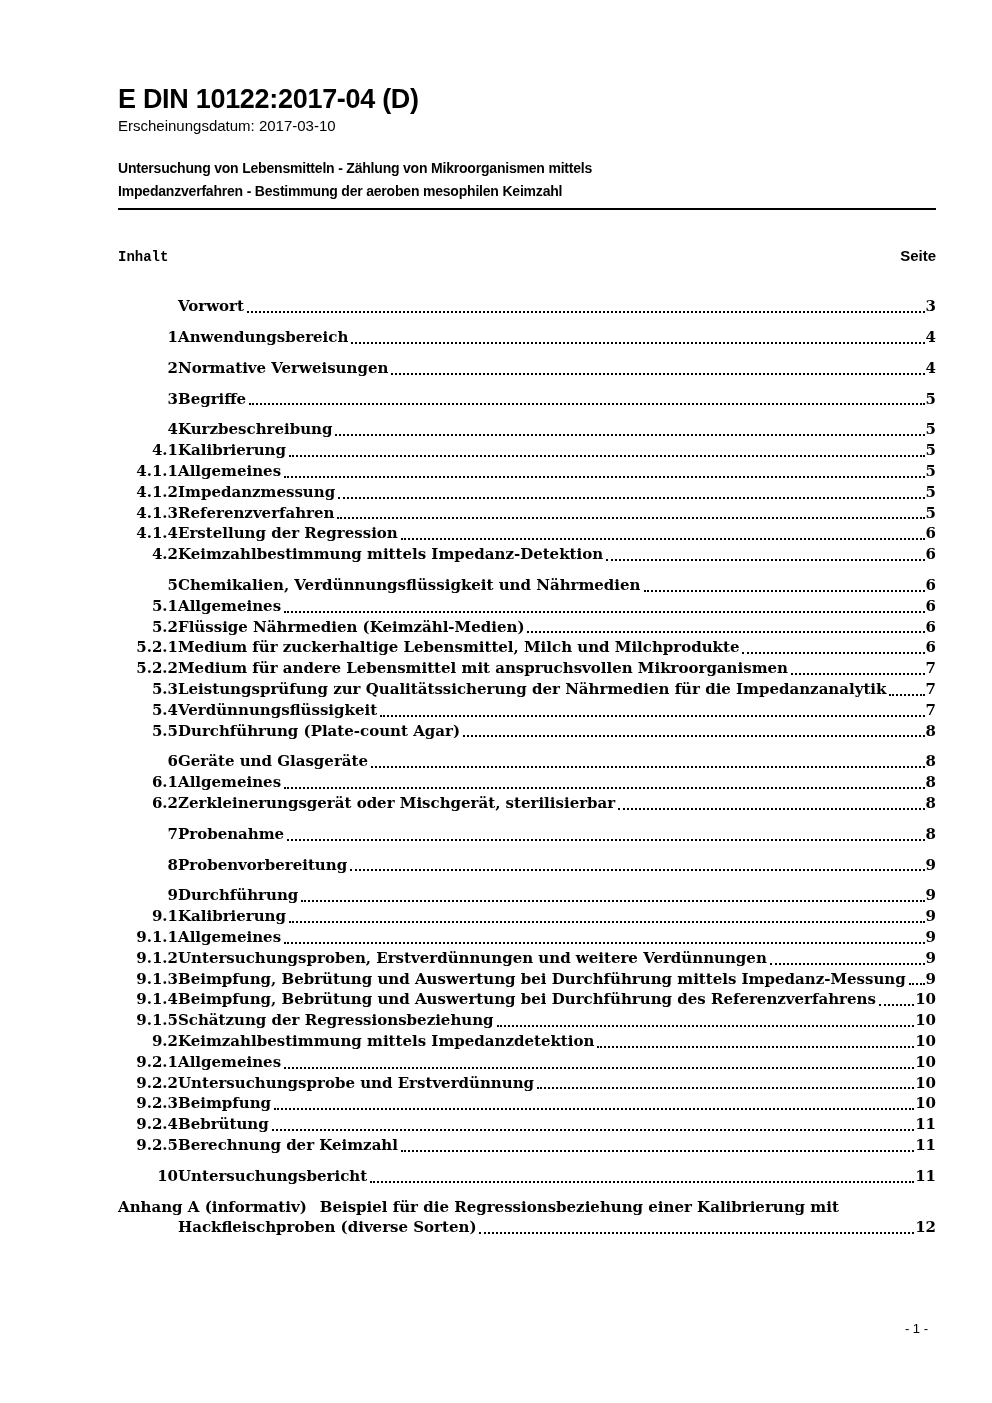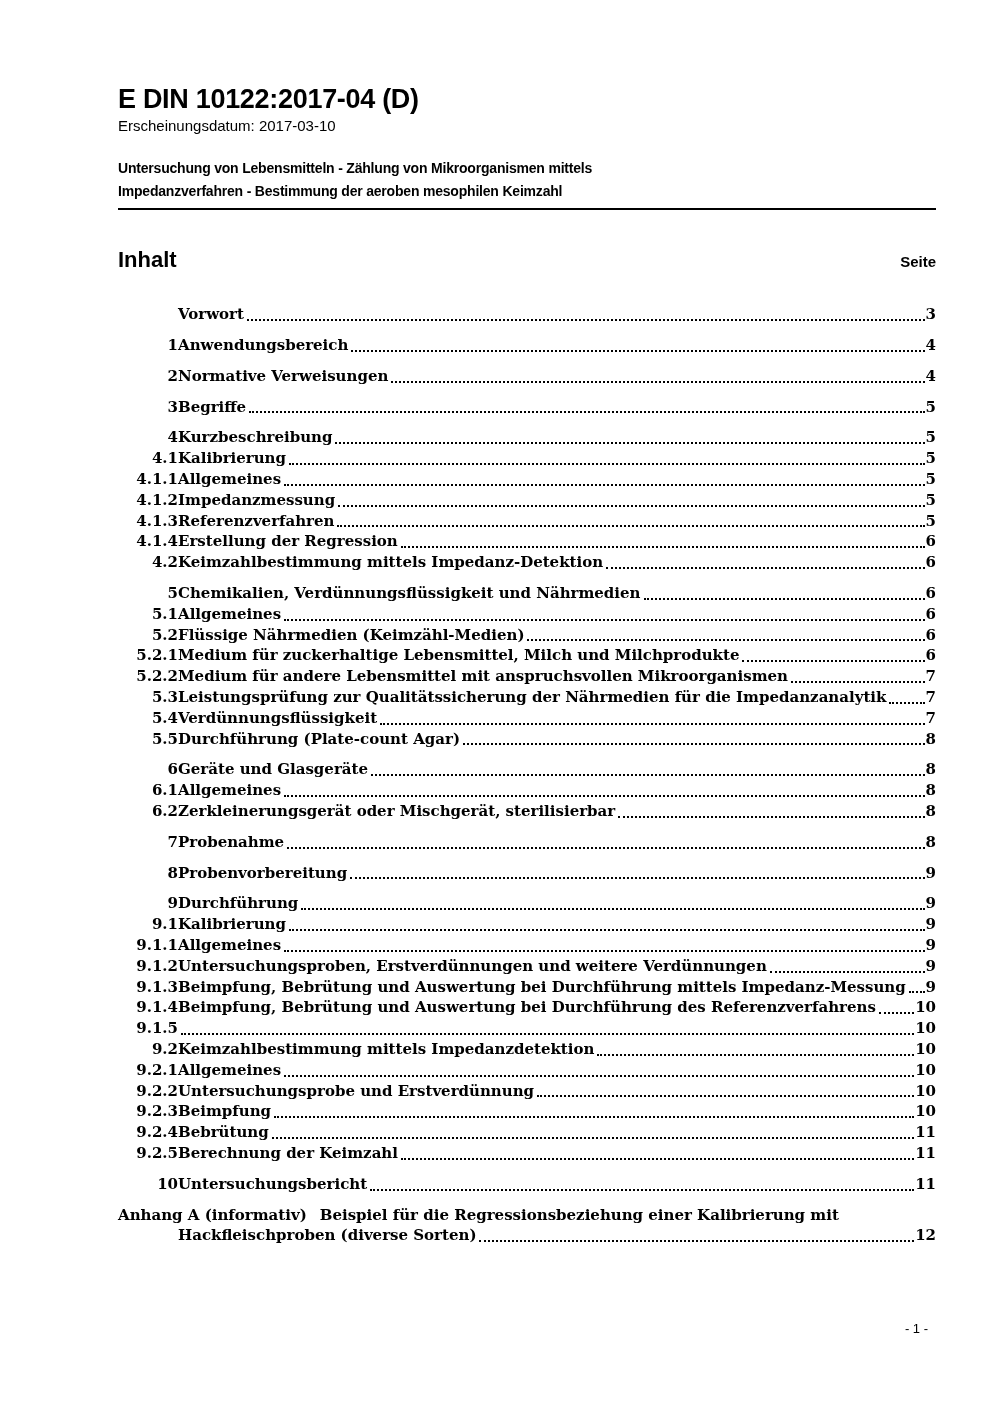--- a/index.html
+++ b/index.html
@@ -13,21 +13,21 @@
   .content { position:absolute; left:118px; top:0; width:818px; }
 
   
   .std-code  { margin-top:84px; font-size:27px; font-weight:bold; line-height:1.12; letter-spacing:-0.3px; }
   .pub-date  { margin-top:3px; font-size:15px; }
   .doc-title { margin-top:23px; font-size:14px; font-weight:bold; line-height:23px; letter-spacing:-0.2px; }
   .title-rule { border:none; border-top:2px solid #000; margin:5px 0 0 0; }
 
   
   .inhalt-row { display:flex; justify-content:space-between; align-items:baseline; margin-top:37px; }
-  .toc-heading { font-size:22px; font-weight:bold; }
+  .toc-heading { font-size:14px; font-weight:bold;font-family:Liberation Mono, monospace; }
   .page-col    { font-size:15px; font-weight:bold; }
 
   
   .toc { margin-top:31px; font-family:"DejaVu Serif", serif; font-weight:bold; font-size:15px; }
   .toc-row { display:flex; line-height:20.8px;text-align:right; }
   .toc-row.major { margin-top:10px; }
   .toc-num   { flex:0 0 60px; }
   .toc-label { white-space:nowrap; }
   .toc-leader {
     flex:1 1 12px; min-width:10px; height:0;
@@ -241,20 +241,21 @@
     <span class="toc-page">9</span>
   </div>
         <div class="toc-row minor">
     <span class="toc-num">9.1.4</span>
     <span class="toc-label">Beimpfung, Bebrütung und Auswertung bei Durchführung des Referenzverfahrens</span>
     <span class="toc-leader"></span>
     <span class="toc-page">10</span>
   </div>
         <div class="toc-row minor">
     <span class="toc-num">9.1.5</span>
+    <span class="toc-label">Schätzung der Regressionsbeziehung</span>
     <span class="toc-leader"></span>
     <span class="toc-page">10</span>
   </div>
         <div class="toc-row minor">
     <span class="toc-num">9.2</span>
     <span class="toc-label">Keimzahlbestimmung mittels Impedanzdetektion</span>
     <span class="toc-leader"></span>
     <span class="toc-page">10</span>
   </div>
         <div class="toc-row minor">

